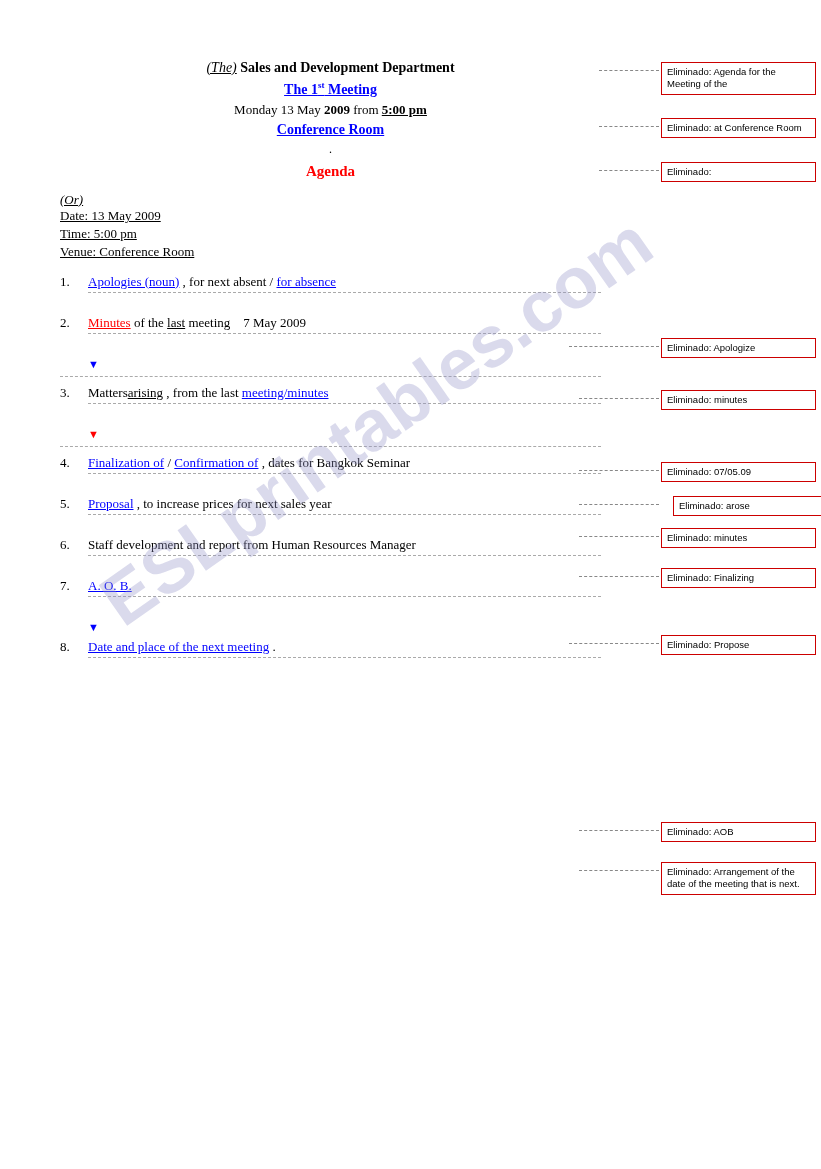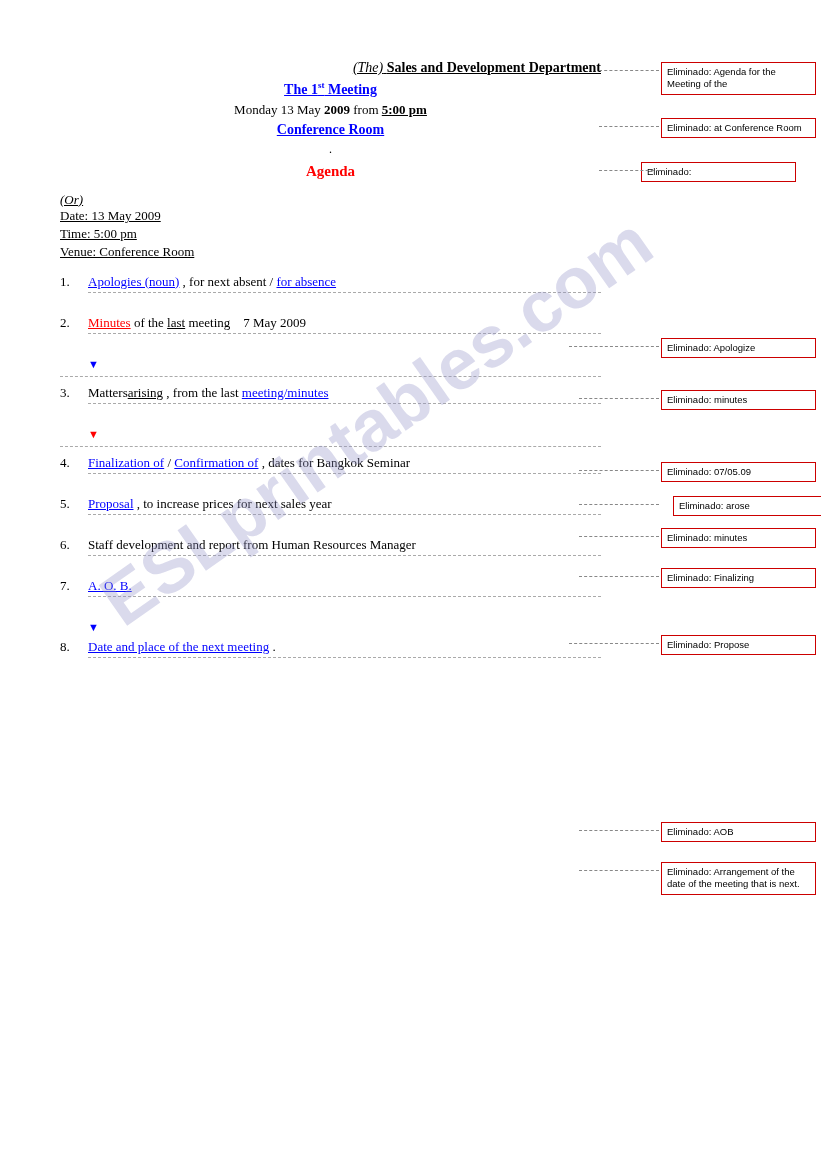--- a/index.html
+++ b/index.html
@@ -20,23 +20,21 @@
     }
 
     .header-section {
       text-align: center;
       margin-bottom: 10px;
     }
 
     .title-line {
       font-size: 14px;
       font-weight: bold;
-      text-decoration: underline;
       margin-bottom: 4px;
-      text-align: right;
     }
 
     .the-prefix {
       font-style: italic;
       text-decoration: underline;
       color: #000;
       font-weight: normal;
     }
 
     .meeting-title {
@@ -283,21 +281,21 @@
     </div>
   </div>
 
   <div style="position:absolute; top:118px; right:0; width:160px;">
     <div style="position:absolute; top:8px; right:162px; width:60px; border-top:1px dashed #888;"></div>
     <div style="border:1px solid #c00; background:#fff; padding:3px 5px; font-size:9.5px; font-family:Arial,sans-serif; line-height:1.3; width:155px;">
       <span>Eliminado: at Conference Room</span>
     </div>
   </div>
 
-  <div style="position:absolute; top:162px; right:0; width:180px;">
+  <div style="position:absolute; top:162px; right:0; width:160px;">
     <div style="position:absolute; top:8px; right:162px; width:60px; border-top:1px dashed #888;"></div>
     <div style="border:1px solid #c00; background:#fff; padding:3px 5px; font-size:9.5px; font-family:Arial,sans-serif; line-height:1.3; width:155px;">
       <span>Eliminado:</span>
     </div>
   </div>
 
   <div style="position:absolute; top:338px; right:0; width:160px;">
     <div style="position:absolute; top:8px; right:162px; width:90px; border-top:1px dashed #888;"></div>
     <div style="border:1px solid #c00; background:#fff; padding:3px 5px; font-size:9.5px; font-family:Arial,sans-serif; line-height:1.3; width:155px;">
       <span>Eliminado: Apologize</span>

